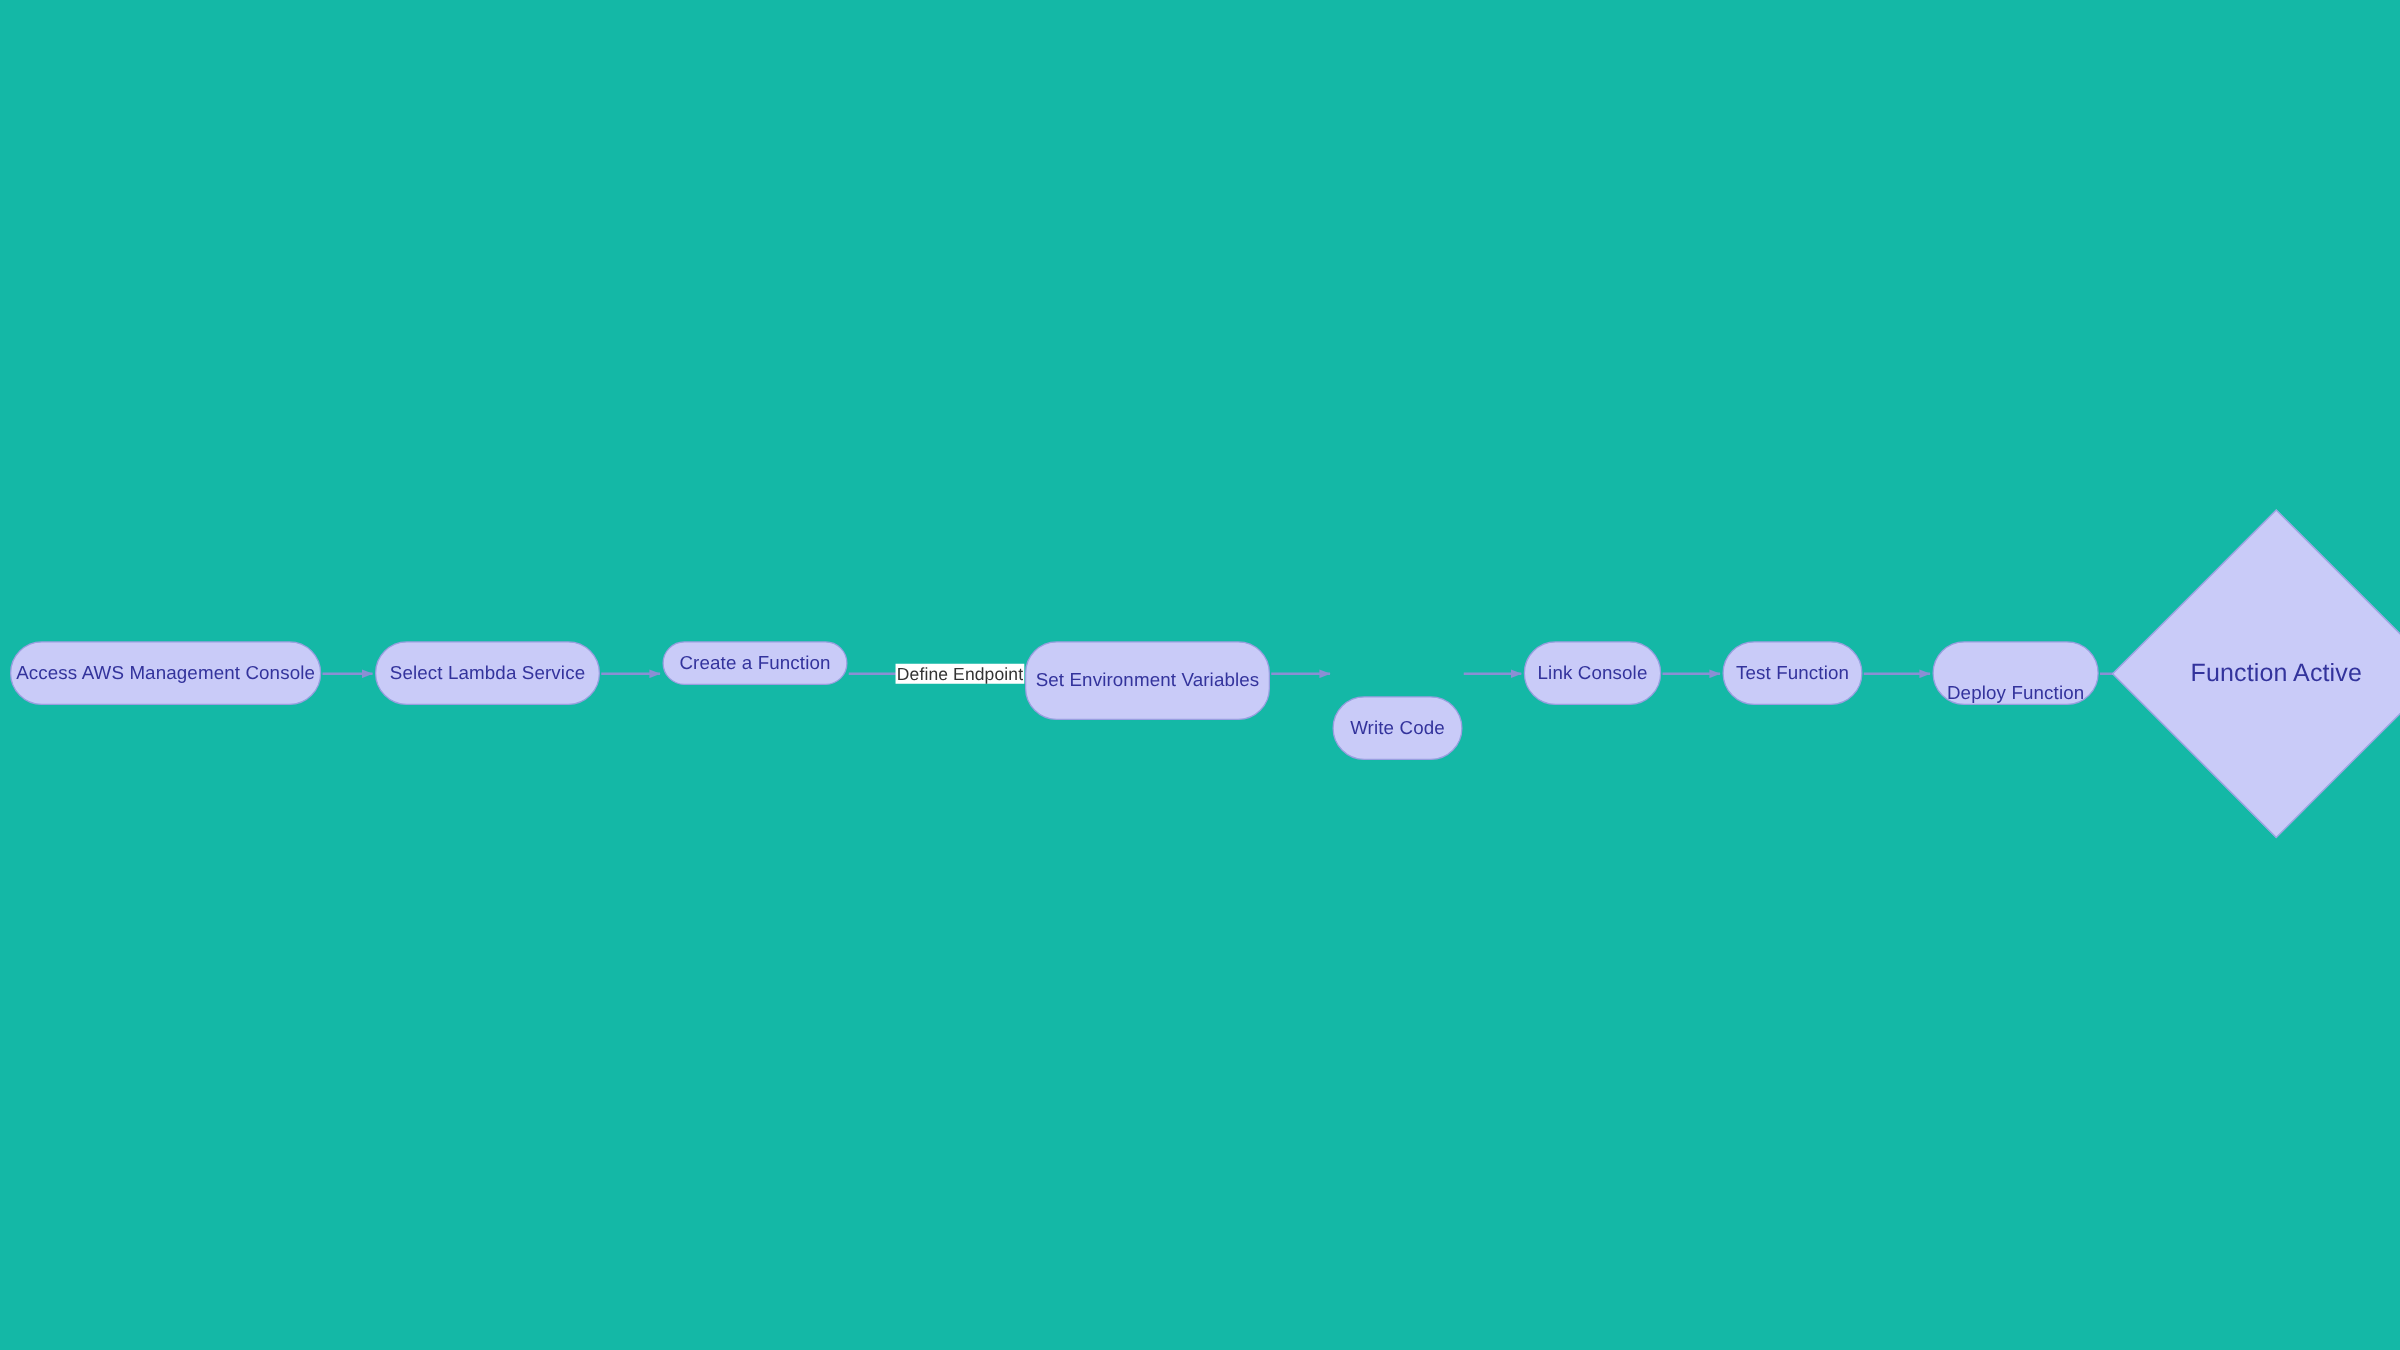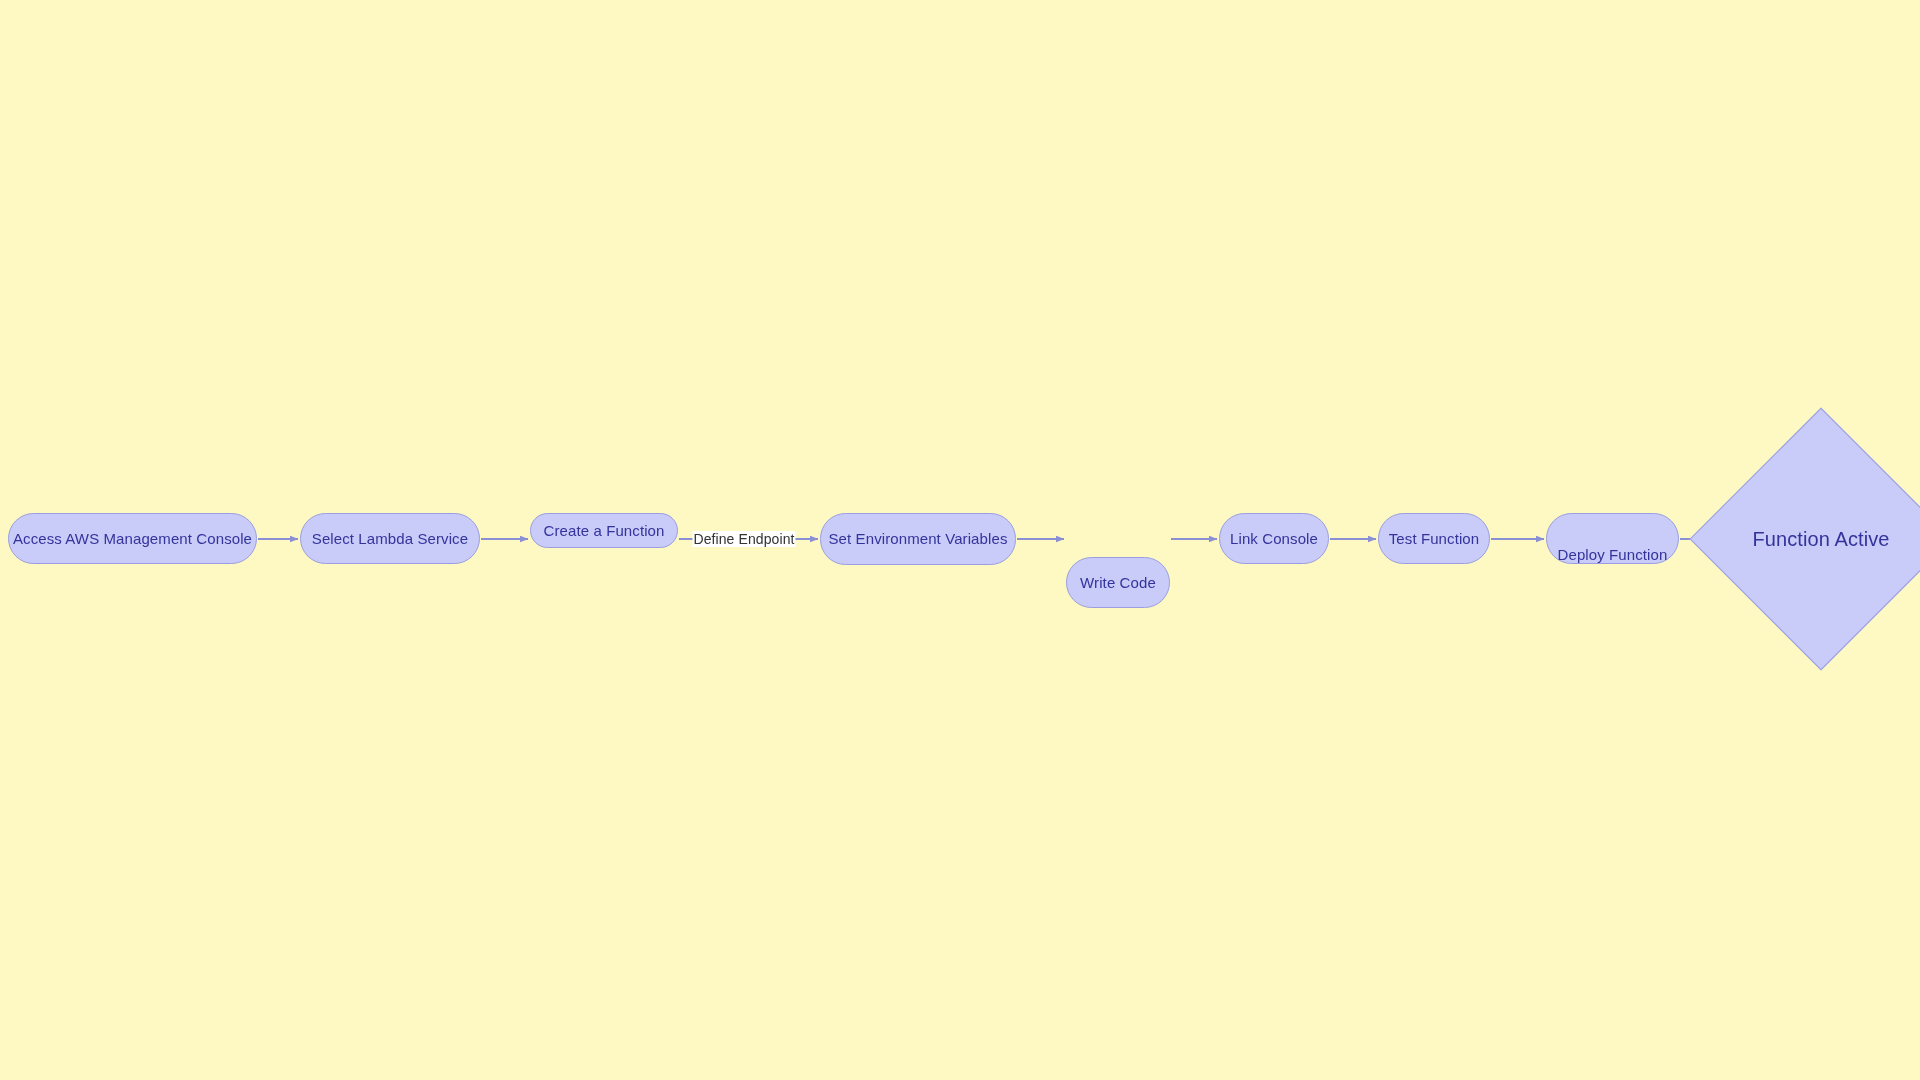--- a/index.html
+++ b/index.html
@@ -11,21 +11,21 @@
   body {
     width: 1920px;
     height: 1080px;
     overflow: hidden;
     font-family: "Liberation Sans", "DejaVu Sans", sans-serif;
   }
   #flow-canvas {
     position: relative;
     width: 1920px;
     height: 1080px;
-    background: #fef9c3;
+    background: #14b8a6;
   }
   #edge-layer {
     position: absolute;
     left: 0;
     top: 0;
     width: 1920px;
     height: 1080px;
     pointer-events: none;
   }
   .node {
@@ -112,37 +112,37 @@
   <div id="node-group">
       <div class="node stadium" style="left: 8px; top: 513px; width: 249px; height: 51px; border-radius: 25.5px;">
         <span class="node-label">Access AWS Management Console</span>
       </div>
       <div class="node stadium" style="left: 300px; top: 513px; width: 180px; height: 51px; border-radius: 25.5px;">
         <span class="node-label">Select Lambda Service</span>
       </div>
       <div class="node stadium" style="left: 530px; top: 513px; width: 148px; height: 35px; border-radius: 25.5px;">
         <span class="node-label">Create a Function</span>
       </div>
-      <div class="node stadium" style="left: 820px; top: 513px; width: 196px; height: 52px; border-radius: 25.5px; align-items: center;">
+      <div class="node stadium" style="left: 820px; top: 513px; width: 196px; height: 63px; border-radius: 25.5px; align-items: center;">
         <span class="node-label">Set Environment Variables</span>
       </div>
       <div class="node stadium" style="left: 1066px; top: 513px; width: 104px; height: 51px; border-radius: 25.5px; margin-top: 44px;">
         <span class="node-label">Write Code</span>
       </div>
       <div class="node stadium" style="left: 1219px; top: 513px; width: 110px; height: 51px; border-radius: 25.5px;">
         <span class="node-label">Link Console</span>
       </div>
       <div class="node stadium" style="left: 1378px; top: 513px; width: 112px; height: 51px; border-radius: 25.5px;">
         <span class="node-label">Test Function</span>
       </div>
       <div class="node stadium" style="left: 1546px; top: 513px; width: 133px; height: 51px; border-radius: 25.5px; align-items: flex-end;">
         <span class="node-label">Deploy Function</span>
       </div>
       <div class="diamond-wrap" style="left: 1728px; top: 446px; width: 186px; height: 186px;">
         <div class="diamond-shape"></div>
         <span class="diamond-label">Function Active</span>
       </div>
     </div>
   <div id="edge-label-group">
-      <div class="edge-label" style="left: 744px; top: 539px;">Define Endpoint</div>
+      <div class="edge-label" style="left: 768px; top: 539px;">Define Endpoint</div>
     </div>
 
 </div>
 
 </body></html>

